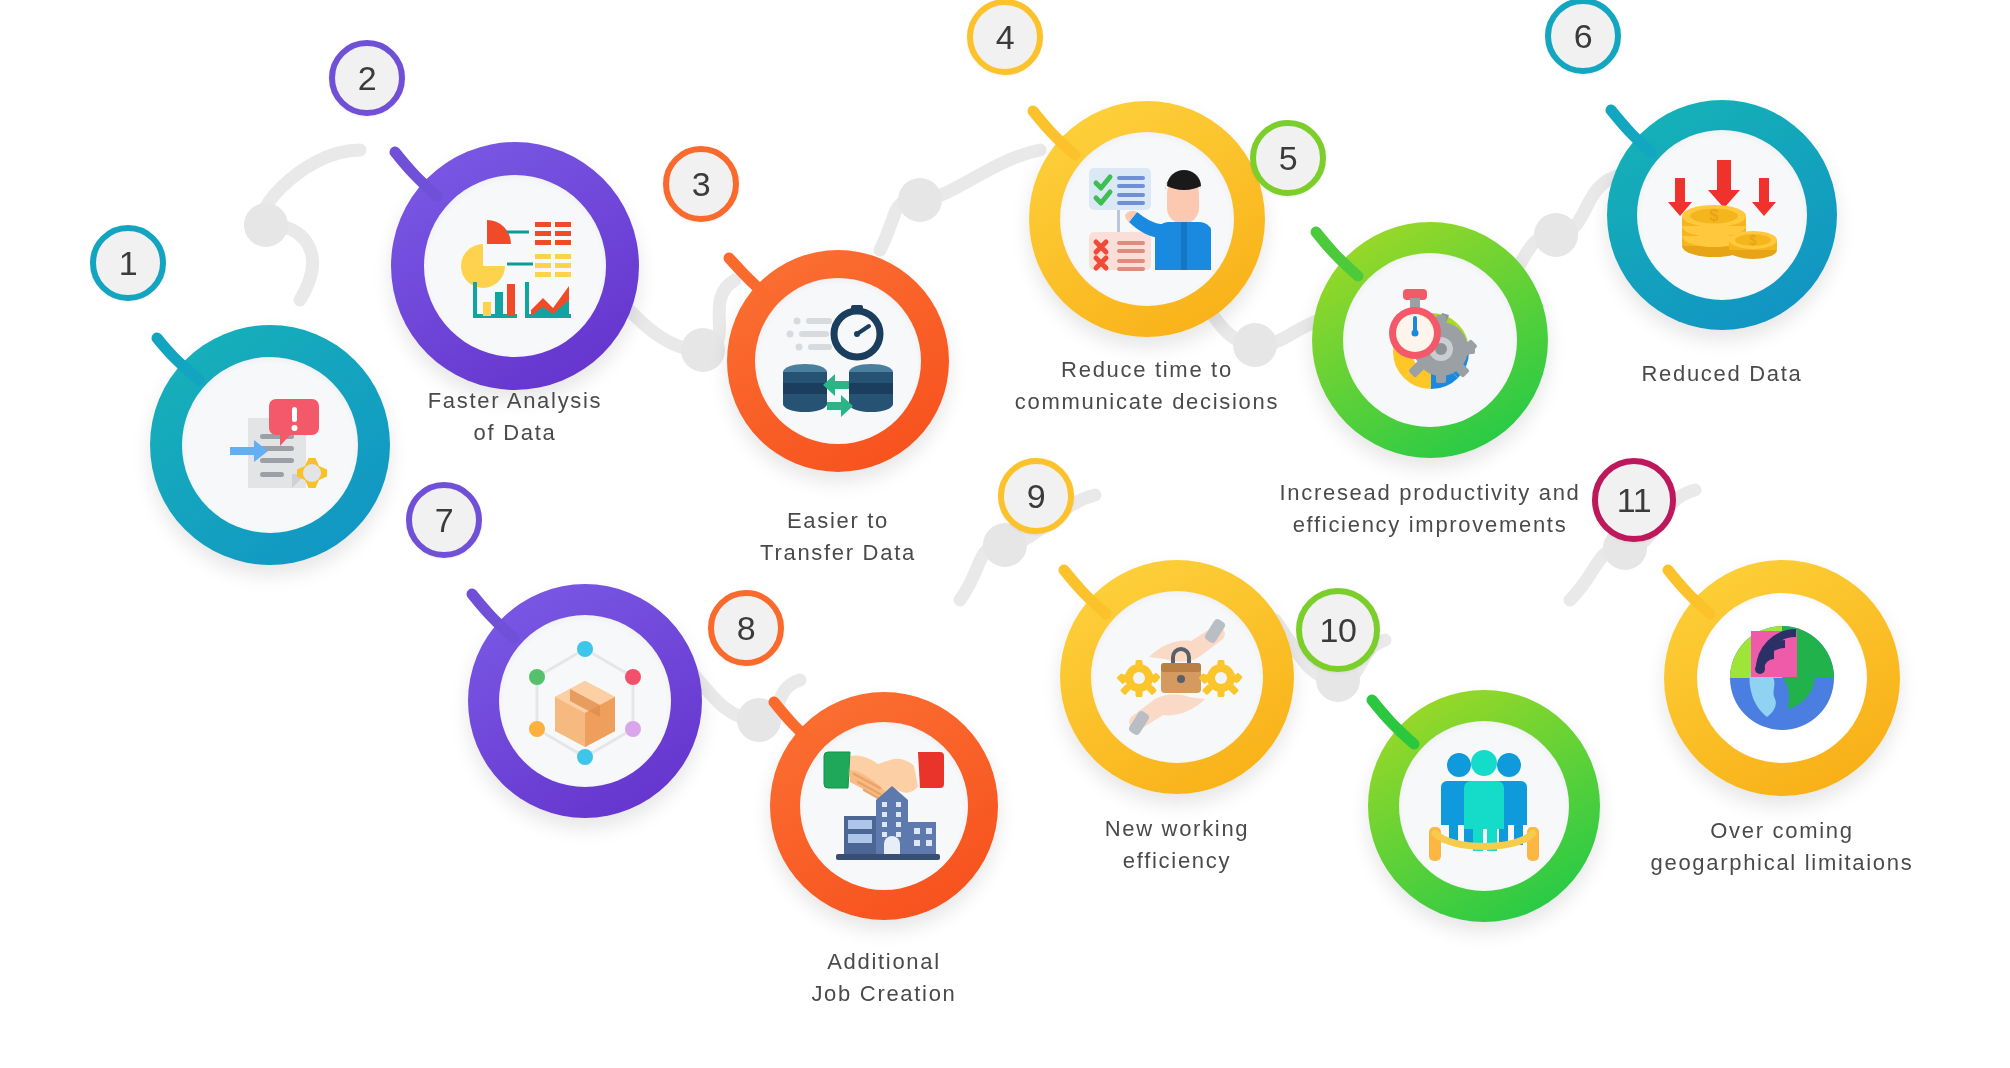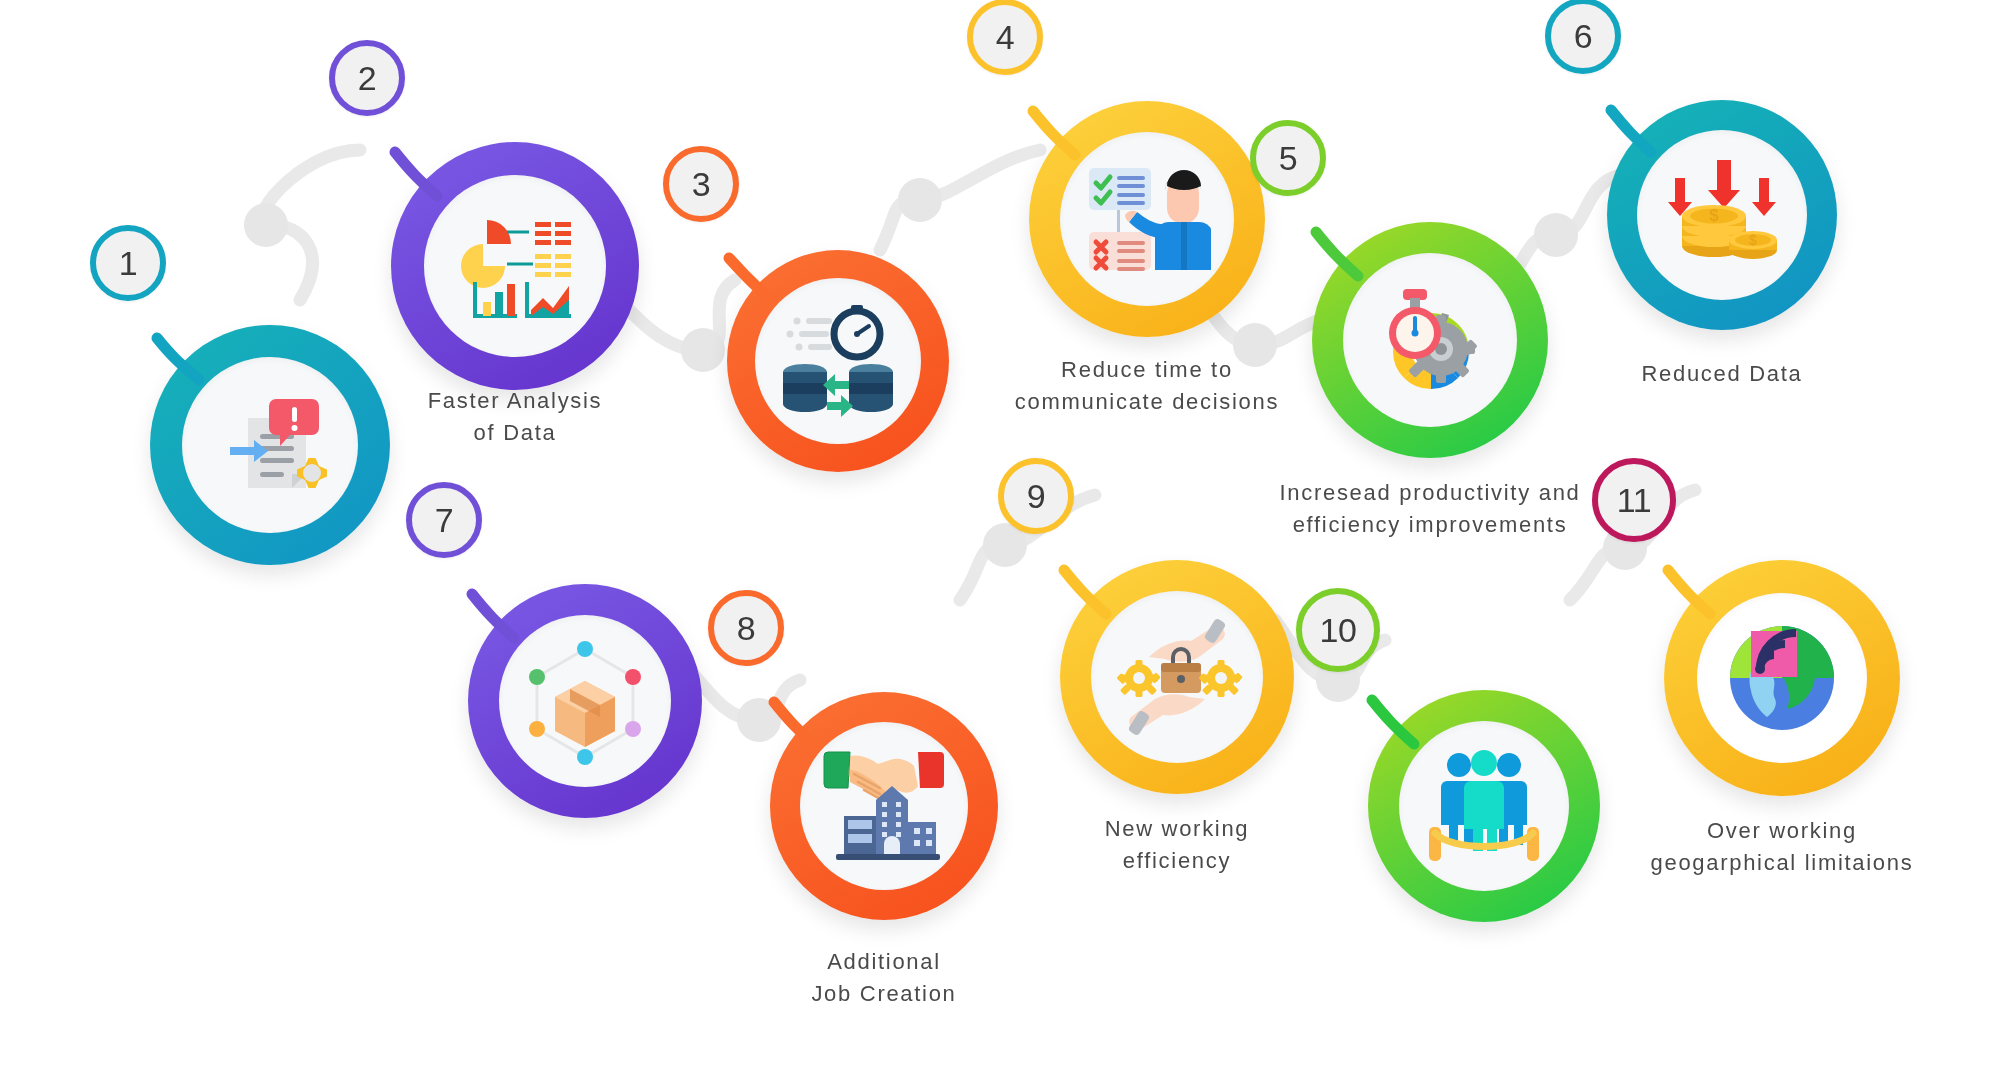--- a/index.html
+++ b/index.html
@@ -214,20 +214,22 @@
         <path d="M72 78 h-14 v-7 l-12 11 12 11 v-7 h14 z" fill="#2ab586"></path>
         <path d="M50 99 h14 v-7 l12 11 -12 11 v-7 h-14 z" fill="#2ab586"></path>
       </svg>
     </div>
     <svg class="stem" style="left:-60px;top:-50px;width:160px;height:160px;">
       <path d="M62 58 C 78 76 86 84 102 98" stroke="#f96a2c" stroke-width="11" fill="none" stroke-linecap="round"></path>
     </svg>
     <div class="badge" style="left:-64px;top:-104px;width:76px;height:76px;border:6px solid #f96a2c;">
       <span style="font-size:34px;">3</span>
     </div>
+    <div class="label" style="left:-69px;top:255px;width:360px;">Easier to
+Transfer Data</div>
   </div>
 
   <div class="node" style="left:1029px; top:101px; width:236px; height:236px;">
     <div class="ring" style="width:236px;height:236px;background:linear-gradient(150deg,#fdd43f,#f9ad14);box-shadow:0 10px 20px rgba(0,0,0,0.10);"></div>
     <div class="ring-inner" style="left:31px;top:31px;width:174px;height:174px;"></div>
     <div class="icon-wrap" style="left:48px;top:48px;width:140px;height:140px;">
       <svg width="128" height="118" viewBox="0 0 128 118">
         <rect x="6" y="8" width="62" height="42" rx="5" fill="#dbe9f7"></rect>
         <path d="M13 23 l5 5 9 -11" stroke="#3fbf52" stroke-width="5" fill="none" stroke-linecap="round" stroke-linejoin="round"></path>
         <path d="M13 38 l5 5 9 -11" stroke="#3fbf52" stroke-width="5" fill="none" stroke-linecap="round" stroke-linejoin="round"></path>
@@ -532,17 +534,17 @@
         </g>
         <circle cx="39" cy="52" r="5" fill="#2b3166"></circle>
       </svg>
     </div>
     <svg class="stem" style="left:-58px;top:-48px;width:160px;height:160px;">
       <path d="M62 58 C 78 78 86 86 104 102" stroke="#fcc22b" stroke-width="11" fill="none" stroke-linecap="round"></path>
     </svg>
     <div class="badge" style="left:-72px;top:-102px;width:84px;height:84px;border:6px solid #be185d;">
       <span style="font-size:34px;">11</span>
     </div>
-    <div class="label" style="left:-82px;top:255px;width:400px;">Over working
+    <div class="label" style="left:-82px;top:255px;width:400px;">Over coming
 geogarphical limitaions</div>
   </div>
 
 </div>
 
 </body></html>

